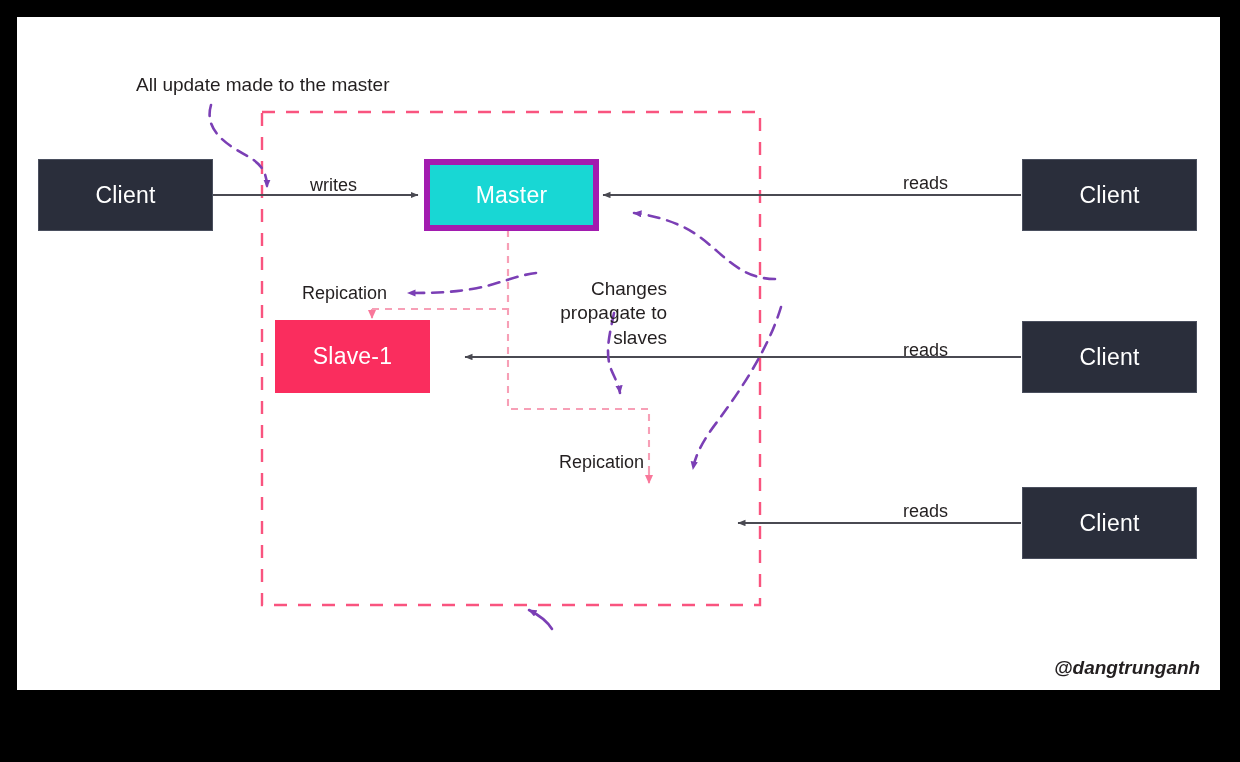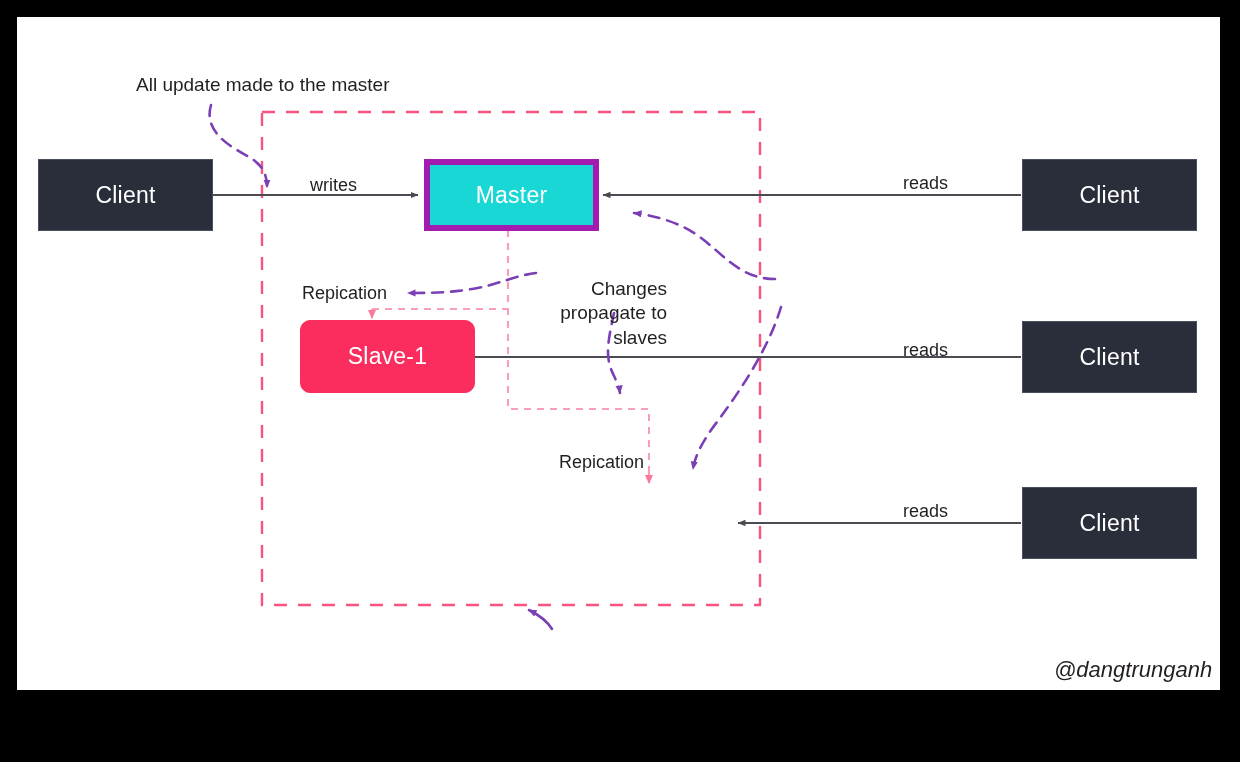--- a/index.html
+++ b/index.html
@@ -70,23 +70,23 @@
     color: #231f20;
     line-height: 1.28;
     text-align: right;
   }
   .anno-narrow {
     width: 105px;
     white-space: normal;
   }
   .watermark {
     position: absolute;
-    font-size: 22px;
+    font-size: 19px;
     font-style: italic;
-    font-weight: normal;
+    font-weight: bold;
     color: #231f20;
     white-space: nowrap;
   }
 </style>
 </head>
 <body>
 
 <div id="frame">
   <div id="canvas">
 
@@ -136,21 +136,21 @@
     </svg>
 
     <div class="node node-client" style="left:21px; top:142px; width:175px; height:72px;">
       <span>Client</span>
     </div>
 
     <div class="node node-master" style="left:407px; top:142px; width:175px; height:72px;">
       <span>Master</span>
     </div>
 
-    <div class="node node-slave" style="left:283px; top:303px; width:175px; height:73px;border-radius:10px;">
+    <div class="node node-slave" style="left:258px; top:303px; width:155px; height:73px;">
       <span>Slave-1</span>
     </div>
 
 
     <div class="node node-client" style="left:1005px; top:142px; width:175px; height:72px;">
       <span>Client</span>
     </div>
 
     <div class="node node-client" style="left:1005px; top:304px; width:175px; height:72px;">
       <span>Client</span>

